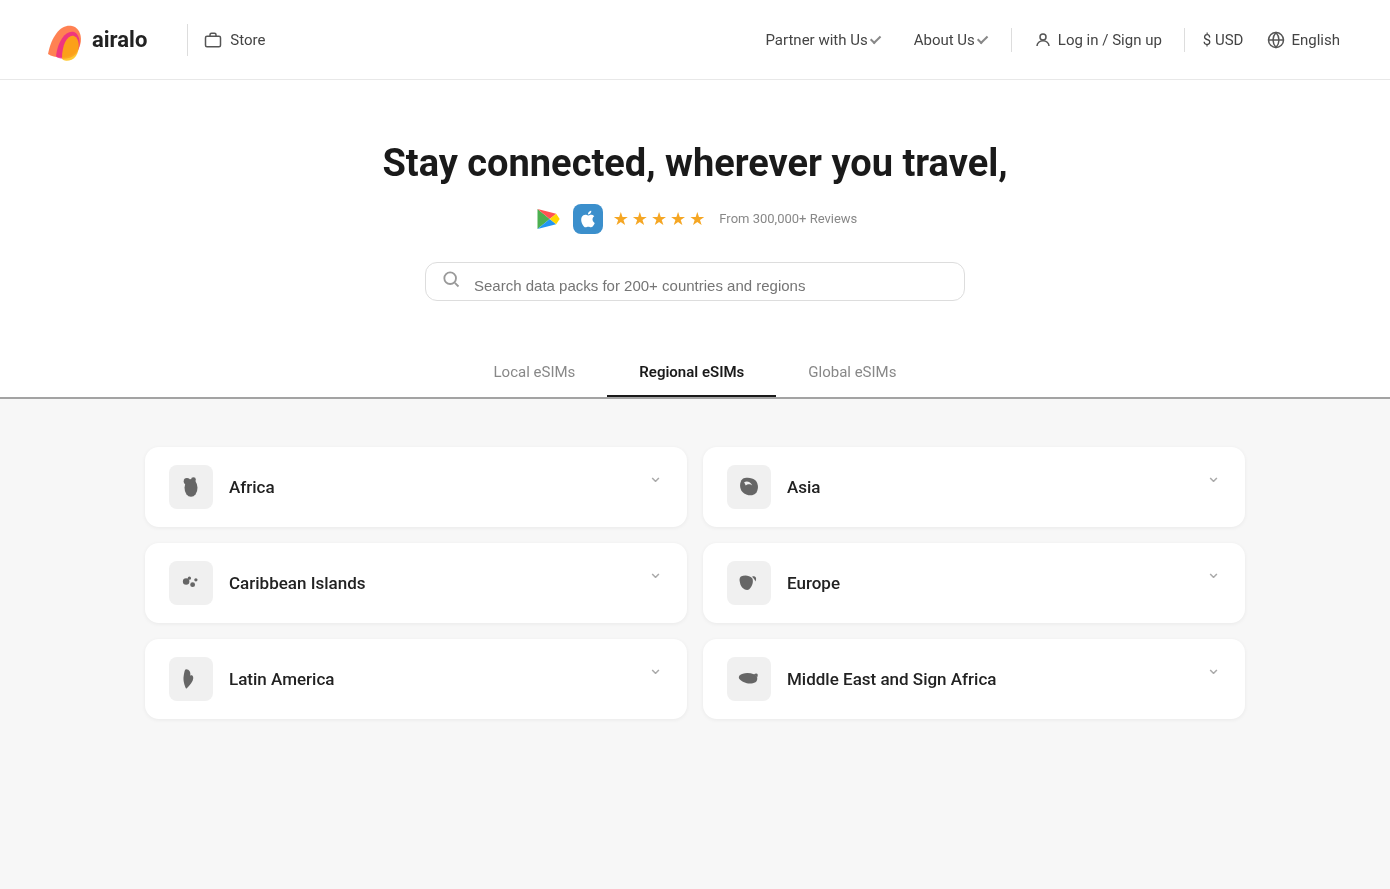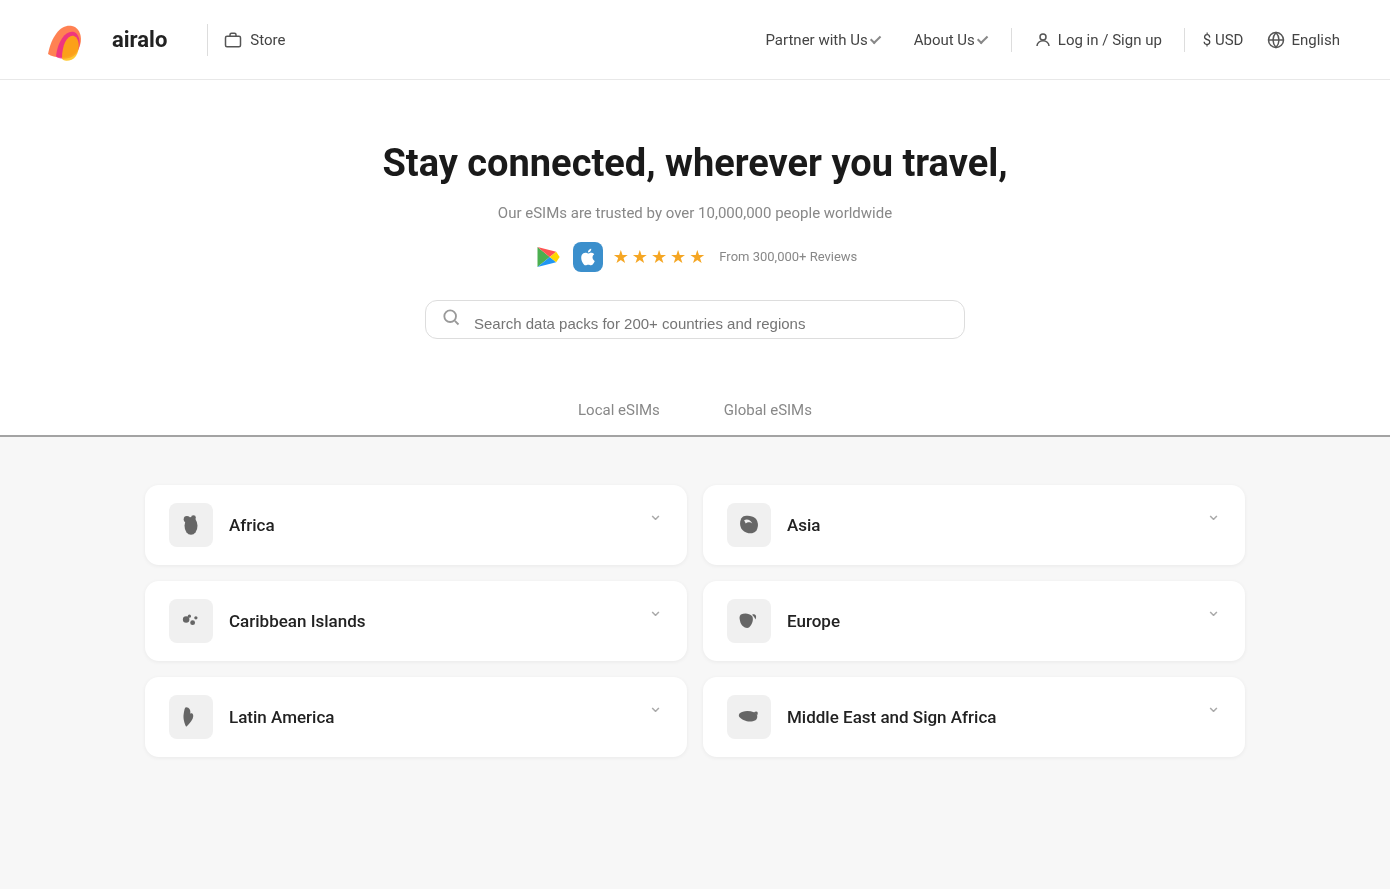--- a/index.html
+++ b/index.html
@@ -13,21 +13,21 @@
       align-items: center;
       padding: 0 40px;
       height: 80px;
       position: sticky;
       top: 0;
       z-index: 100;
     }
     .navbar-logo {
       display: flex;
       align-items: center;
-      gap: 24px;
+      gap: 4px;
       margin-right: 24px;
     }
     .logo-icon {
       width: 48px;
       height: 48px;
     }
     .logo-text {
       font-size: 22px;
       font-weight: 700;
       color: #222;
@@ -305,21 +305,20 @@
       </svg>
       <span>English</span>
     </div>
   </div>
 </nav>
 
 <div class="hero">
   <h1>
     <span>Stay connected, wherever you travel,</span><br>
   </h1>
-  <p class="hero-sub">Our eSIMs are trusted by over 10,000,000 people worldwide</p>
 
   <div class="hero-badges">
 
     <div class="store-badge" style="background: transparent;">
       <svg width="28" height="28" viewBox="0 0 24 24">
         <path d="M3 3.5L13.5 12 3 20.5V3.5Z" fill="#4CAF50"></path>
         <path d="M3 3.5L13.5 12 19 7.5 3 3.5Z" fill="#FF5252"></path>
         <path d="M3 20.5L19 16.5 13.5 12 3 20.5Z" fill="#2196F3"></path>
         <path d="M19 7.5L13.5 12 19 16.5 22 12 19 7.5Z" fill="#FFD600"></path>
       </svg>
@@ -349,20 +348,23 @@
       </svg>
     </span>
     <input type="text" placeholder="Search data packs for 200+ countries and regions" style="">
   </div>
 </div>
 
 <div class="tabs-container">
   <div class="tab">
     <span>Local eSIMs</span>
   </div>
+  <div class="tab active">
+    <span>Regional eSIMs</span>
+  </div>
   <div class="tab">
     <span>Global eSIMs</span>
   </div>
 </div>
 
 <div class="regions-section">
 
   <div class="regions-grid">
 
     <div class="region-card">

